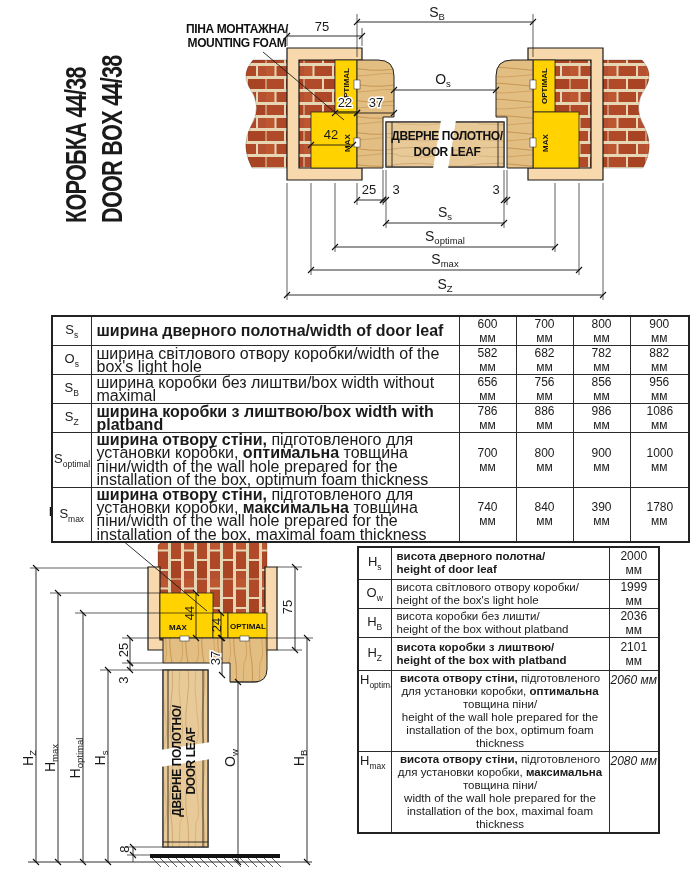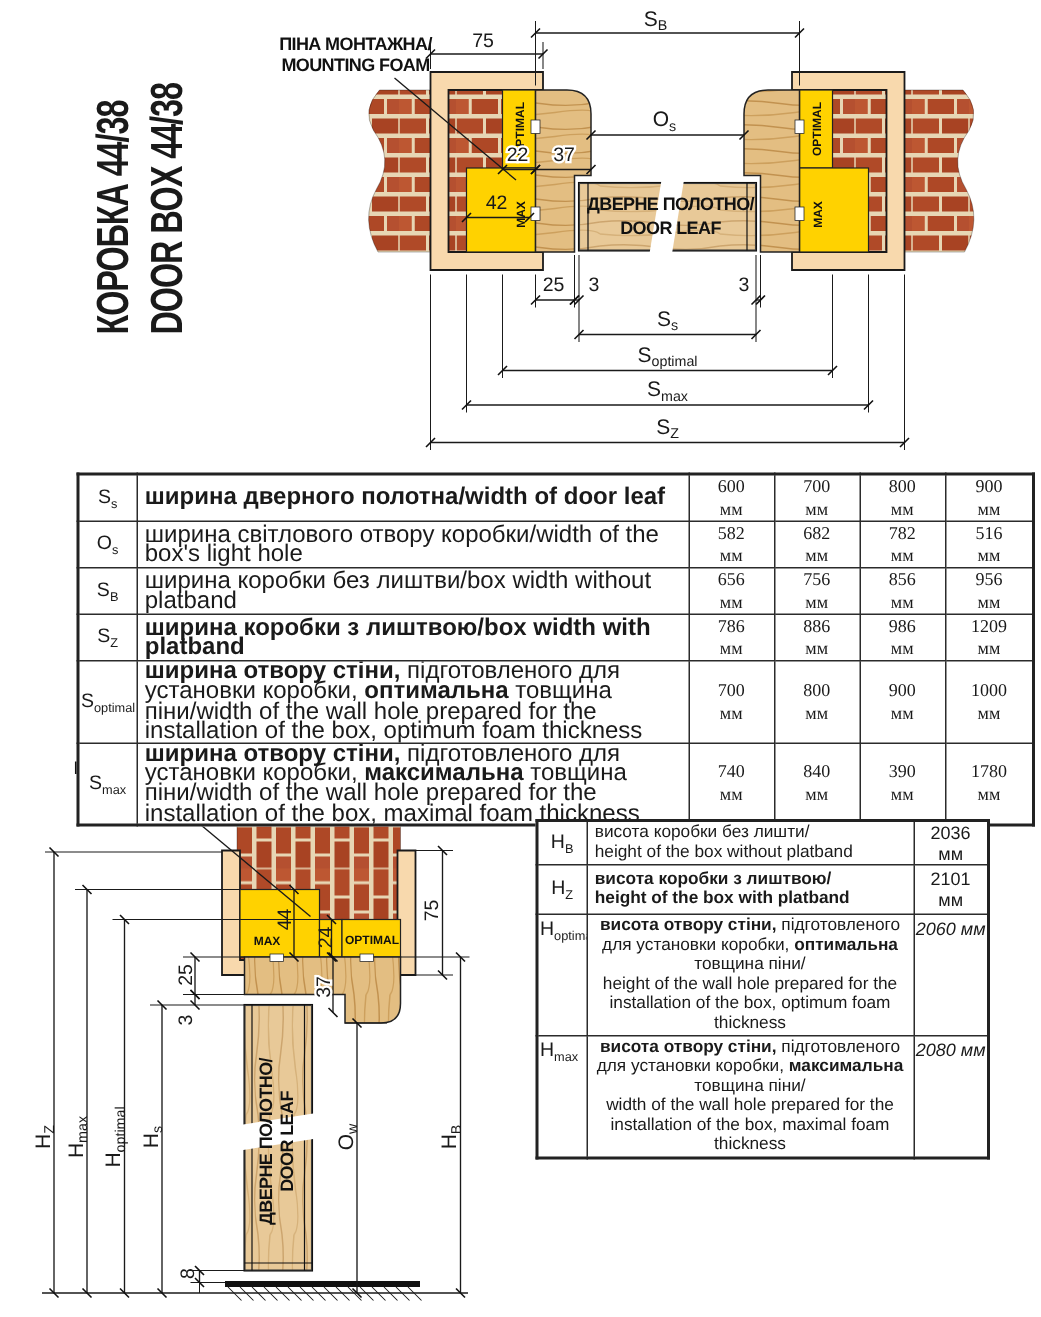--- a/index.html
+++ b/index.html
@@ -23,21 +23,21 @@
   .blabel{font-size:12px;font-weight:bold;fill:#111;letter-spacing:-0.4px;}
   .ylabel{font-size:8px;font-weight:bold;fill:#111;}
   
   table.t{position:absolute;border-collapse:collapse;table-layout:fixed;background:#fff;
           border:2px solid #222;}
   table.t td{border:1px solid #2b2b2b;overflow:hidden;vertical-align:middle;}
   td.sym{text-align:center;font-size:13px;padding:0 1px;}
   td.sym sub{font-size:8.5px;}
   .t1{left:51px;top:315px;width:637px;}
   .t1 td.desc{font-size:16px;line-height:13.4px;padding:0 5px;}
-  .t1 td.val{text-align:center;font-size:12px;padding:0 16px;font-family:Liberation Serif, serif;}
+  .t1 td.val{text-align:center;font-size:12px;padding:0 16px;}
   .t2{left:357px;top:546px;width:301px;}
   .t2 td.desc{font-size:11.5px;line-height:13px;padding:1px 5px;white-space:pre-line;}
   .t2 td.val{text-align:center;font-size:12px;padding:0 1px;}
   .t2 tr.tall td{vertical-align:top;text-align:center;}
   .t2 tr.tall td.sym{text-align:left;padding-left:1px;padding-top:1px;}
   .t2 tr.tall td.val{padding-top:2px;font-style:italic;}
   b{font-weight:bold;}
 </style>
 </head>
 <body>
@@ -308,37 +308,37 @@
           <td class="val">700 мм</td>
           <td class="val">800 мм</td>
           <td class="val">900 мм</td>
         </tr>
         <tr style="height: 16px;">
           <td class="sym"><span>O</span><sub>s</sub></td>
           <td class="desc"><span>ширина світлового отвору коробки/width of the box's light hole</span></td>
           <td class="val">582 мм</td>
           <td class="val">682 мм</td>
           <td class="val">782 мм</td>
-          <td class="val">516 мм</td>
+          <td class="val">882 мм</td>
         </tr>
         <tr style="height: 16px;">
           <td class="sym"><span>S</span><sub>B</sub></td>
-          <td class="desc"><span>ширина коробки без лиштви/box width without platband</span></td>
+          <td class="desc"><span>ширина коробки без лиштви/box width without maximal</span></td>
           <td class="val">656 мм</td>
           <td class="val">756 мм</td>
           <td class="val">856 мм</td>
           <td class="val">956 мм</td>
         </tr>
         <tr style="height: 16px;">
           <td class="sym"><span>S</span><sub>Z</sub></td>
           <td class="desc"><b>ширина коробки з лиштвою/box width with platband</b></td>
           <td class="val">786 мм</td>
           <td class="val">886 мм</td>
           <td class="val">986 мм</td>
-          <td class="val">1209 мм</td>
+          <td class="val">1086 мм</td>
         </tr>
         <tr class="tall" style="height: 45px;">
           <td class="sym"><span>S</span><sub>optimal</sub></td>
           <td class="desc"><b>ширина отвору стіни,</b><span> підготовленого для установки коробки, </span><b>оптимальна</b><span> товщина піни/width of the wall hole prepared for the installation of the box, optimum foam thickness</span></td>
           <td class="val">700 мм</td>
           <td class="val">800 мм</td>
           <td class="val">900 мм</td>
           <td class="val">1000 мм</td>
         </tr>
         <tr class="tall" style="height: 48px;">
@@ -352,20 +352,32 @@
       </tbody>
   </table>
 
   <table class="t t2">
     <colgroup>
       <col style="width:33px">
         <col style="width:218px">
         <col style="width:50px">
     </colgroup>
     <tbody id="t2b">
+        <tr style="height: 32px;">
+          <td class="sym"><span>H</span><sub>s</sub></td>
+          <td class="desc"><b>висота дверного полотна/
+height of door leaf</b></td>
+          <td class="val">2000 мм</td>
+        </tr>
+        <tr style="height: 29px;">
+          <td class="sym"><span>O</span><sub>w</sub></td>
+          <td class="desc"><span>висота світлового отвору коробки/
+height of the box's light hole</span></td>
+          <td class="val">1999 мм</td>
+        </tr>
         <tr style="height: 28px; padding-left: 44px;">
           <td class="sym"><span>H</span><sub>B</sub></td>
           <td class="desc"><span>висота коробки без лишти/
 height of the box without platband</span></td>
           <td class="val">2036 мм</td>
         </tr>
         <tr style="height: 33px; margin-left: 20px;">
           <td class="sym"><span>H</span><sub>Z</sub></td>
           <td class="desc"><b>висота коробки з лиштвою/
 height of the box with platband</b></td>

